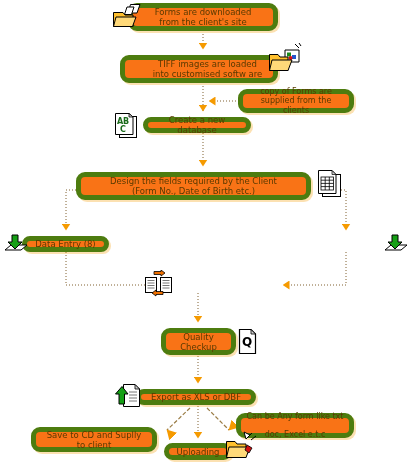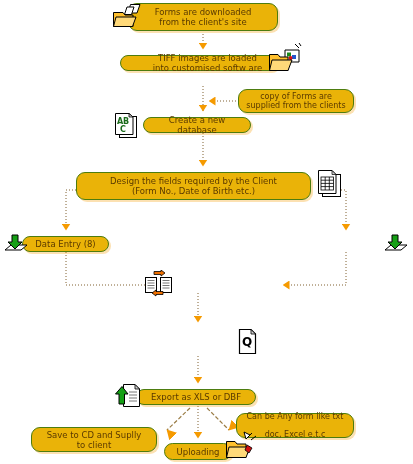--- a/index.html
+++ b/index.html
@@ -10,22 +10,22 @@
   }
   #canvas{position:relative;width:413px;height:464px;background:#ffffff;}
 
   
   #wires{position:absolute;left:0;top:0;width:413px;height:464px;pointer-events:none;}
 
   
   .node{
     position:absolute;
     box-sizing:border-box;
-    background:#eab308;
-    border:1px solid #4d7c0f;
+    background:#f97316;
+    border:5px solid #4d7c0f;
     border-radius:9px;
     color:#5a3a00;
     font-size:8.5px;
     line-height:10px;
     text-align:center;
     display:flex;
     align-items:center;
     justify-content:center;
     padding:1px 4px;
     z-index:3;
@@ -83,21 +83,21 @@
     <line x1="190" y1="408" x2="167" y2="430" stroke="#9a7c45" stroke-width="1.2" stroke-dasharray="4,2" marker-end="url(#ar-diag)"></line>
 
     <line x1="207" y1="408" x2="229" y2="430" stroke="#9a7c45" stroke-width="1.2" stroke-dasharray="4,2" marker-end="url(#ar-diag)"></line>
   </svg>
 
   <div class="node" style="left:128px;top:3px;width:150px;height:28px;">
     <span>Forms are downloaded
 from the client's site</span>
   </div>
 
-  <div class="node" style="left:120px;top:55px;width:158px;height:16px;padding-left:21px;">
+  <div class="node" style="left:120px;top:55px;width:158px;height:28px;padding-left:21px;">
     <span>TIFF images are loaded
 into customised softw are</span>
   </div>
 
   <div class="node" style="left:143px;top:117px;width:108px;height:16px;">
     <span>Create a new database</span>
   </div>
 
   <div class="node" style="left:238px;top:89px;width:116px;height:24px;font-size:8px;line-height:9.5px;">
     <span>copy of Forms are
@@ -108,20 +108,24 @@
     <span>Design the fields required by the Client
 (Form No., Date of Birth etc.)</span>
   </div>
 
   <div class="node" style="left:22px;top:236px;width:87px;height:16px;">
     <span>Data Entry (8)</span>
   </div>
 
 
 
+  <div class="node" style="left:161px;top:328px;width:75px;height:27px;">
+    <span>Quality
+Checkup</span>
+  </div>
 
   <div class="node" style="left:136px;top:389px;width:120px;height:16px;">
     <span>Export as XLS or DBF</span>
   </div>
 
   <div class="node" style="left:31px;top:427px;width:126px;height:25px;">
     <span>Save to CD and Suplly
 to client</span>
   </div>
 

